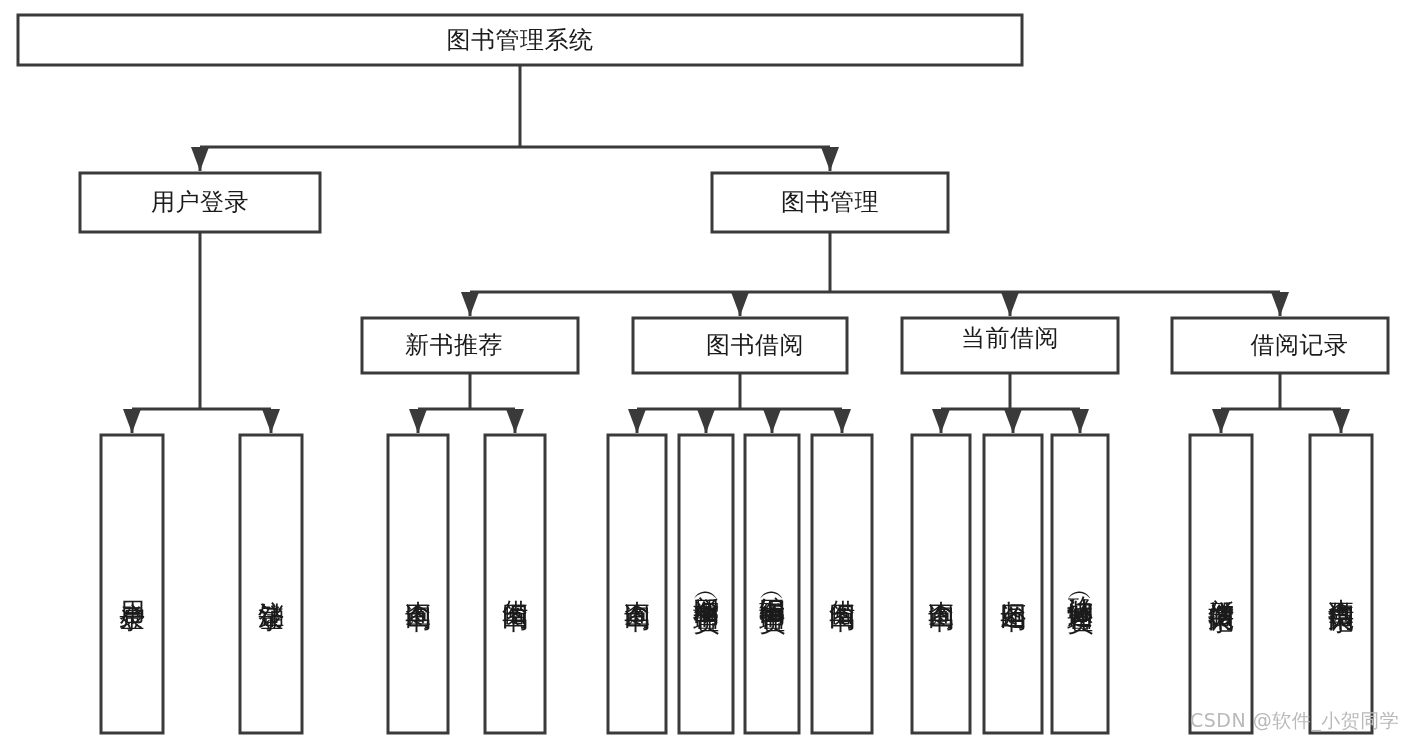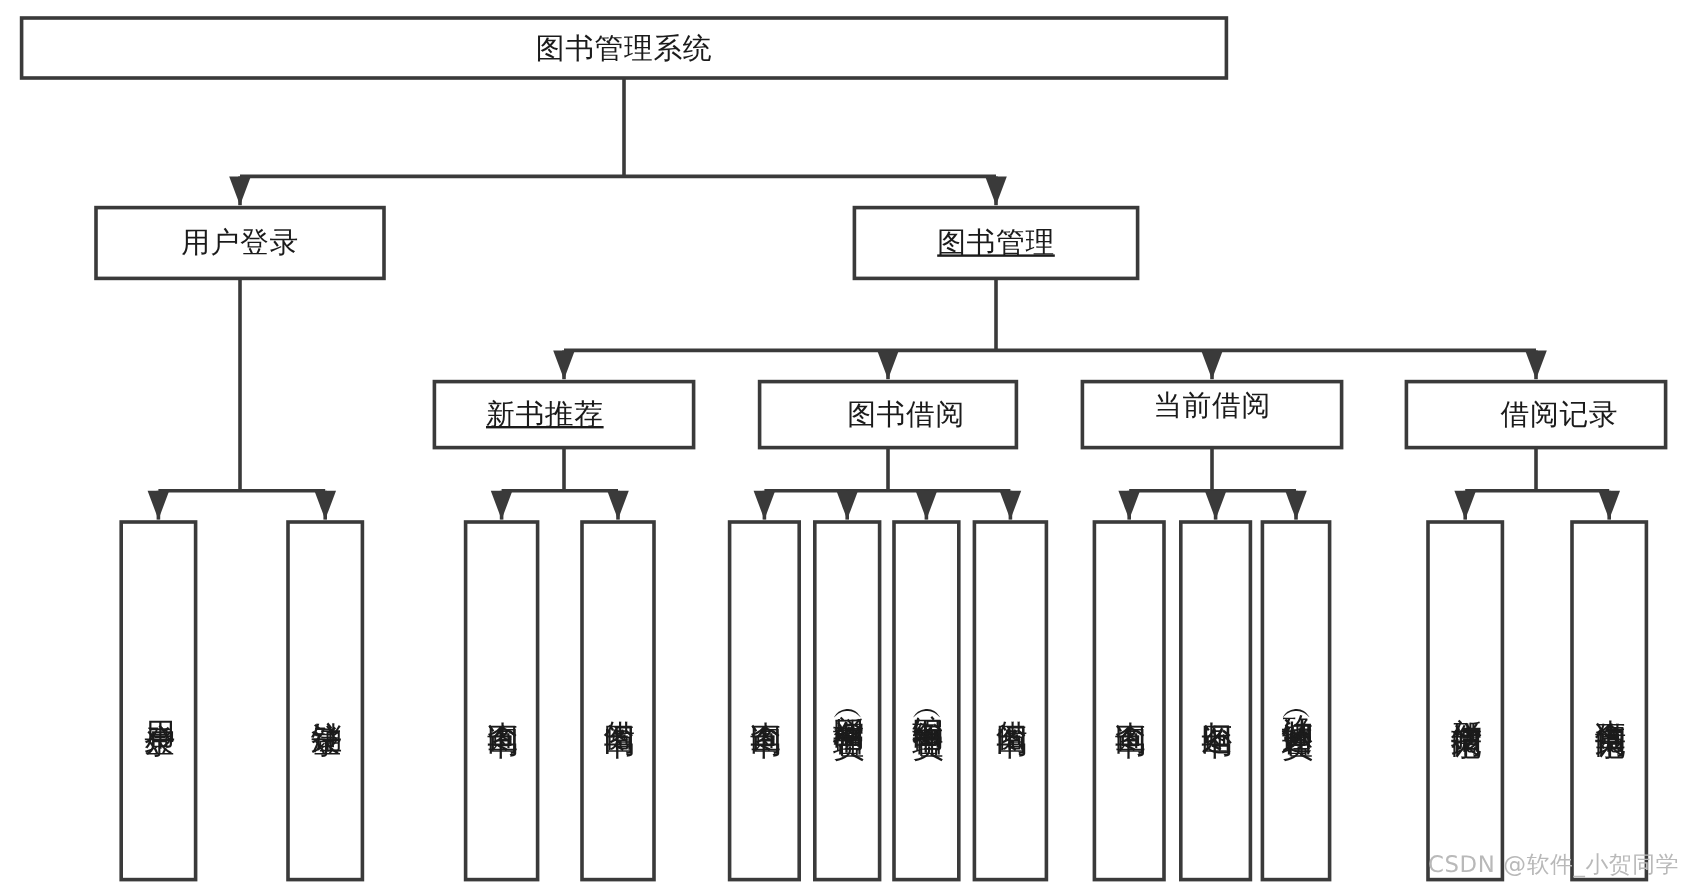--- a/index.html
+++ b/index.html
@@ -151,22 +151,22 @@
         <rect class="node-box" x="912" y="435" width="58" height="298"></rect>
         <rect class="node-box" x="984" y="435" width="58" height="298"></rect>
         <rect class="node-box" x="1052" y="435" width="56" height="298"></rect>
         <rect class="node-box" x="1190" y="435" width="62" height="298"></rect>
         <rect class="node-box" x="1310" y="435" width="62" height="298"></rect>
       </g>
   </svg>
   <div id="label-layer">
       <div class="node-label horizontal" style="left: 18px; top: 15px; width: 1004px; height: 50px;">图书管理系统</div>
       <div class="node-label horizontal" style="left: 80px; top: 173px; width: 240px; height: 59px;">用户登录</div>
-      <div class="node-label horizontal" style="left: 712px; top: 173px; width: 236px; height: 59px; text-decoration: underline;">图书管理</div>
-      <div class="node-label horizontal" style="left: 362px; top: 318px; width: 184px; height: 55px; text-decoration: underline;">新书推荐</div>
+      <div class="node-label horizontal" style="left: 712px; top: 173px; width: 236px; height: 59px;">图书管理</div>
+      <div class="node-label horizontal" style="left: 362px; top: 318px; width: 184px; height: 55px;">新书推荐</div>
       <div class="node-label horizontal" style="left: 633px; top: 318px; width: 244px; height: 55px;">图书借阅</div>
       <div class="node-label horizontal" style="left: 902px; top: 318px; width: 216px; height: 40px;">当前借阅</div>
       <div class="node-label horizontal" style="left: 1172px; top: 318px; width: 216px; height: 55px; padding-left: 39px;">借阅记录</div>
       <div class="node-label vertical" style="left: 101px; top: 435px; width: 62px; height: 298px;">用户登录</div>
       <div class="node-label vertical" style="left: 240px; top: 435px; width: 62px; height: 298px;">注销登录</div>
       <div class="node-label vertical" style="left: 388px; top: 435px; width: 60px; height: 298px;">查询图书</div>
       <div class="node-label vertical" style="left: 485px; top: 435px; width: 60px; height: 298px;">借阅图书</div>
       <div class="node-label vertical" style="left: 608px; top: 435px; width: 58px; height: 298px;">查询图书</div>
       <div class="node-label vertical" style="left: 679px; top: 435px; width: 54px; height: 298px;">新增图书（管理员）</div>
       <div class="node-label vertical" style="left: 745px; top: 435px; width: 54px; height: 298px;">编辑图书（管理员）</div>

